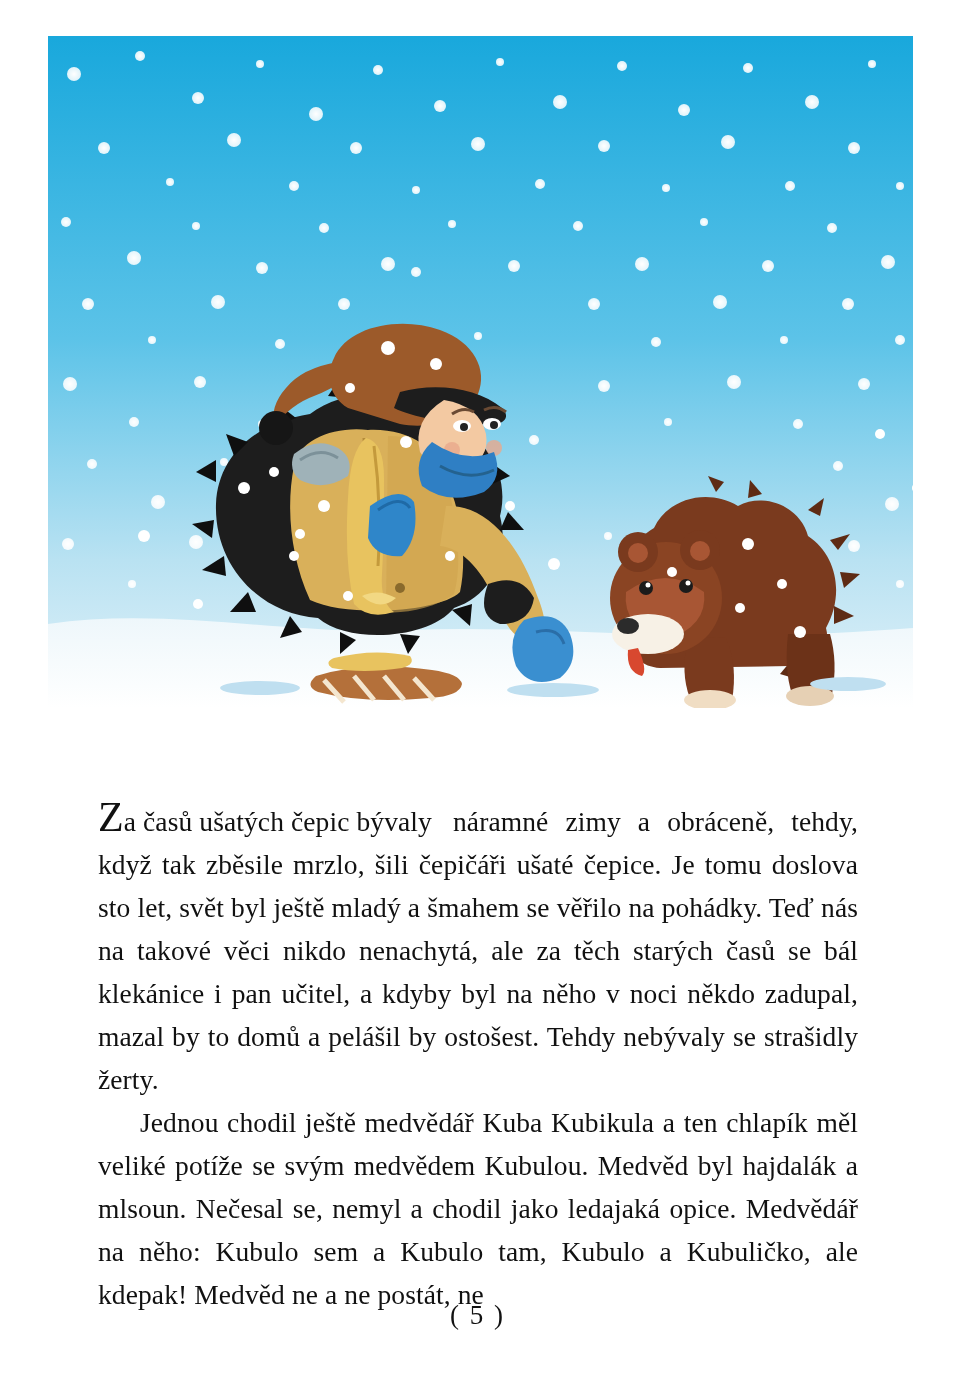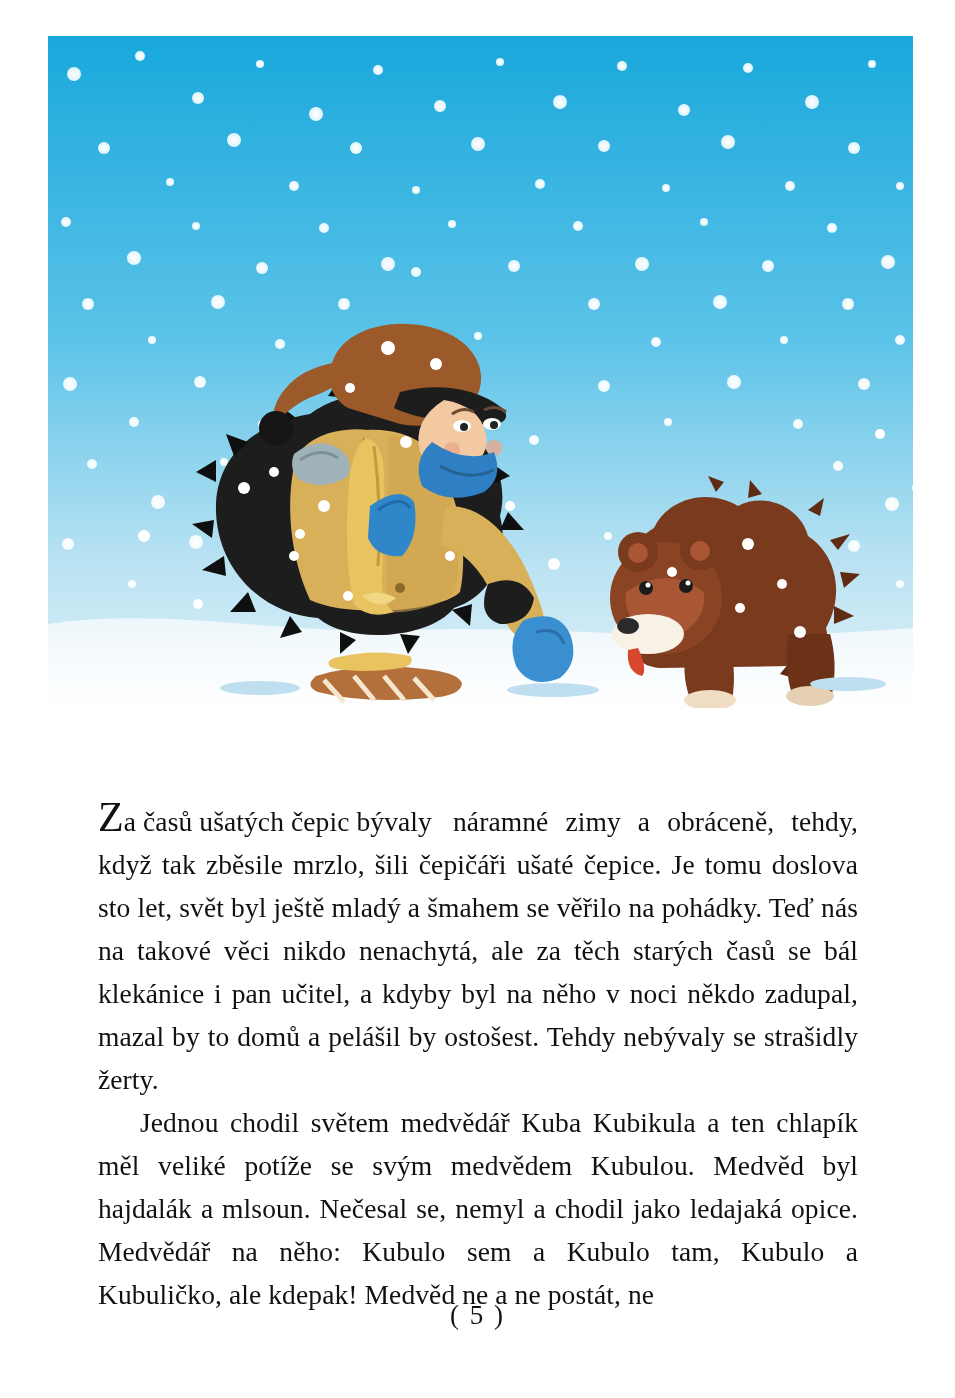--- a/index.html
+++ b/index.html
@@ -343,18 +343,18 @@
         <circle cx="150" cy="568" r="5"></circle>
           <circle cx="96" cy="500" r="6"></circle>
         <circle cx="832" cy="398" r="5"></circle>
           <circle cx="868" cy="452" r="4"></circle>
       </g>
     </svg>
   </div>
 
   <div class="text-block">
     <p class="para first"><span class="dropcap-lead"><span class="dropcap">Z</span><span>a časů ušatých čepic bývaly</span></span><span>náramné zimy a obráceně, tehdy, když tak zběsile mrzlo, šili čepičáři ušaté čepice. Je tomu doslova sto let, svět byl ještě mladý a šmahem se věřilo na pohádky. Teď nás na takové věci nikdo nenachytá, ale za těch starých časů se bál klekánice i pan učitel, a kdyby byl na něho v noci někdo zadupal, mazal by to domů a pelášil by ostošest. Tehdy nebývaly se strašidly žerty.</span></p>
-    <p class="para">Jednou chodil světem medvědář Kuba Kubikula a ten chlapík měl veliké potíže se svým medvědem Kubulou. Medvěd byl hajdalák a mlsoun. Nečesal se, nemyl a chodil jako ledajaká opice. Medvědář na něho: Kubulo sem a Kubulo tam, Kubulo a Kubuličko, ale kdepak! Medvěd ne a ne postát, ne</p>
+    <p class="para">Jednou chodil ještě medvědář Kuba Kubikula a ten chlapík měl veliké potíže se svým medvědem Kubulou. Medvěd byl hajdalák a mlsoun. Nečesal se, nemyl a chodil jako ledajaká opice. Medvědář na něho: Kubulo sem a Kubulo tam, Kubulo a Kubuličko, ale kdepak! Medvěd ne a ne postát, ne</p>
   </div>
 
   <div class="folio">( 5 )</div>
 
 </div>
 
 </body></html>

